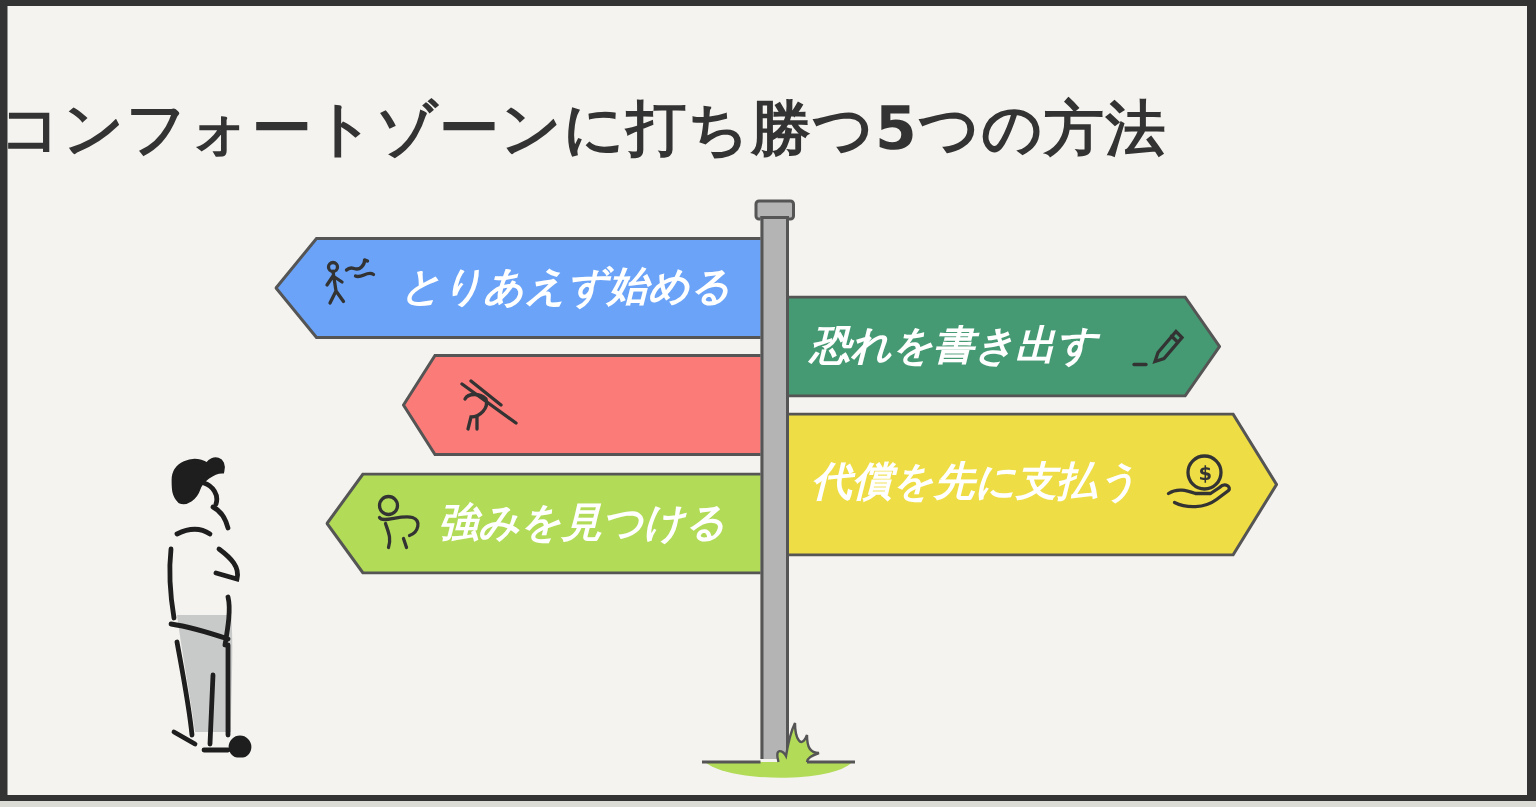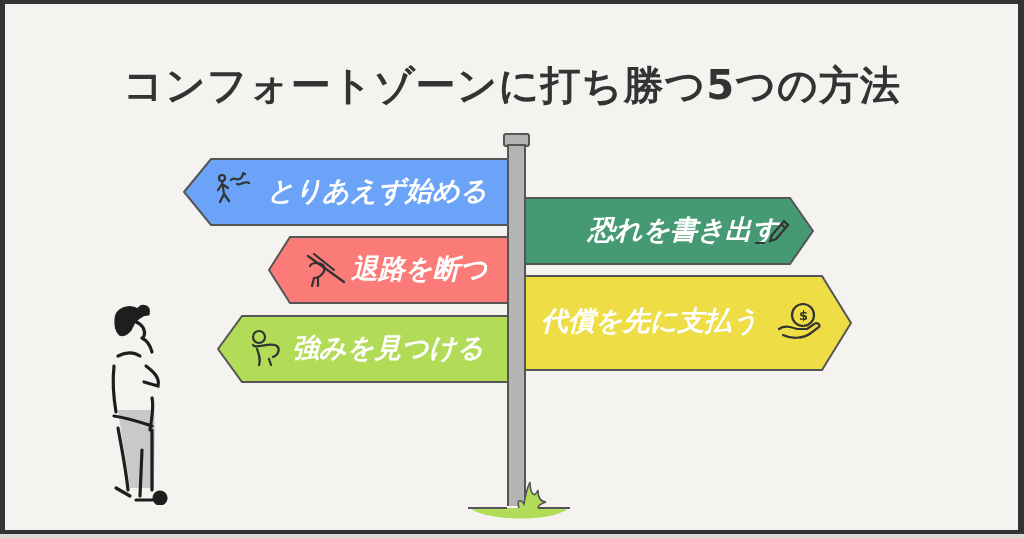--- a/index.html
+++ b/index.html
@@ -1,20 +1,20 @@
 <!DOCTYPE html>
 <html><head>
 <meta charset="utf-8">
 <style>
   html, body { margin:0; padding:0; }
   body { width:1024px; height:538px; background:#333333; position:relative; overflow:hidden;
          font-family:"DejaVu Sans", sans-serif; }
   .frame { position:absolute; left:5px; top:4px; width:1013px; height:526px; background:#f4f3ef; }
   .bottom-strip { position:absolute; left:0; top:534px; width:1024px; height:4px; background:#dcdcd6; }
-  .title { position:absolute; left:0; top:58px; width:1024px; text-align:center;
+  .title { position:absolute; left:0; top:58px; width:1024px; 
            font-size:40px; font-weight:bold; color:#333333; letter-spacing:1px; }
   .post { position:absolute; left:507px; top:144px; width:19px; height:362px; background:#b4b4b4;
           border:2px solid #555; border-bottom:none; box-sizing:border-box; }
   .post-cap { position:absolute; left:503px; top:133px; width:27px; height:14px; background:#b4b4b4;
               border:2px solid #555; border-radius:3px; box-sizing:border-box; }
   .sign { position:absolute; }
   .sign svg { position:absolute; left:0; top:0; }
   .sign .label { position:absolute; color:#ffffff; font-weight:bold; font-size:27px; white-space:nowrap;font-style:italic; }
   .sign .icon { position:absolute; }
   .person { position:absolute; left:108px; top:300px; }
@@ -47,41 +47,40 @@
 <div class="sign" style="left:268px; top:236px; width:241px; height:68px;">
   <svg width="241" height="68">
       <polygon points="1,34 22,1 241,1 241,67 22,67" fill="#fb7b78" stroke="#555" stroke-width="2"></polygon>
     </svg>
   <span class="icon" style="left:36px; top:16px;">
     <svg width="44" height="38" viewBox="0 0 44 38" fill="none" stroke="#333" stroke-width="2.2" stroke-linecap="round">
       <path d="M4 4 L40 30 M10 2 L30 18"></path>
         <path d="M6 14 C8 10 16 10 20 14 C22 20 16 26 10 26 L8 34 M14 26 L14 34"></path>
     </svg>
   </span>
-  <span class="label" style="left:83px; top:15px;">退路を断つ</span>
 </div>
 
 <div class="sign" style="left:217px; top:315px; width:292px; height:52px;">
   <svg width="292" height="68">
       <polygon points="1,34 25,1 292,1 292,67 25,67" fill="#b2db58" stroke="#555" stroke-width="2"></polygon>
     </svg>
   <span class="icon" style="left:32px; top:14px;">
     <svg width="40" height="40" viewBox="0 0 40 40" fill="none" stroke="#333" stroke-width="2.2" stroke-linecap="round">
       <circle cx="10" cy="8" r="6"></circle>
         <path d="M4 16 C6 20 18 14 26 16 C32 18 30 26 24 28 M8 20 C10 26 12 30 10 36 M20 30 L22 36"></path>
     </svg>
   </span>
   <span class="label" style="left:75px; top:15px;">強みを見つける</span>
 </div>
 
 <div class="sign" style="left:524px; top:197px; width:290px; height:68px;">
   <svg width="290" height="68">
       <polygon points="0,1 266,1 289,34 266,67 0,67" fill="#459a73" stroke="#555" stroke-width="2"></polygon>
     </svg>
-  <span class="label" style="left:16px; top:15px;margin-left:48px;">恐れを書き出す</span>
+  <span class="label" style="left:16px; top:15px;">恐れを書き出す</span>
   <span class="icon" style="left:230px; top:18px;">
     <svg width="38" height="34" viewBox="0 0 38 34" fill="none" stroke="#333" stroke-width="2.2" stroke-linecap="round">
       <path d="M2 28 L10 28"></path>
         <path d="M16 26 L18 20 L30 6 L34 10 L22 24 Z M27 9 L31 13"></path>
     </svg>
   </span>
 </div>
 
 <div class="sign" style="left:524px; top:275px; width:328px; height:76px;">
   <svg width="328" height="96">

